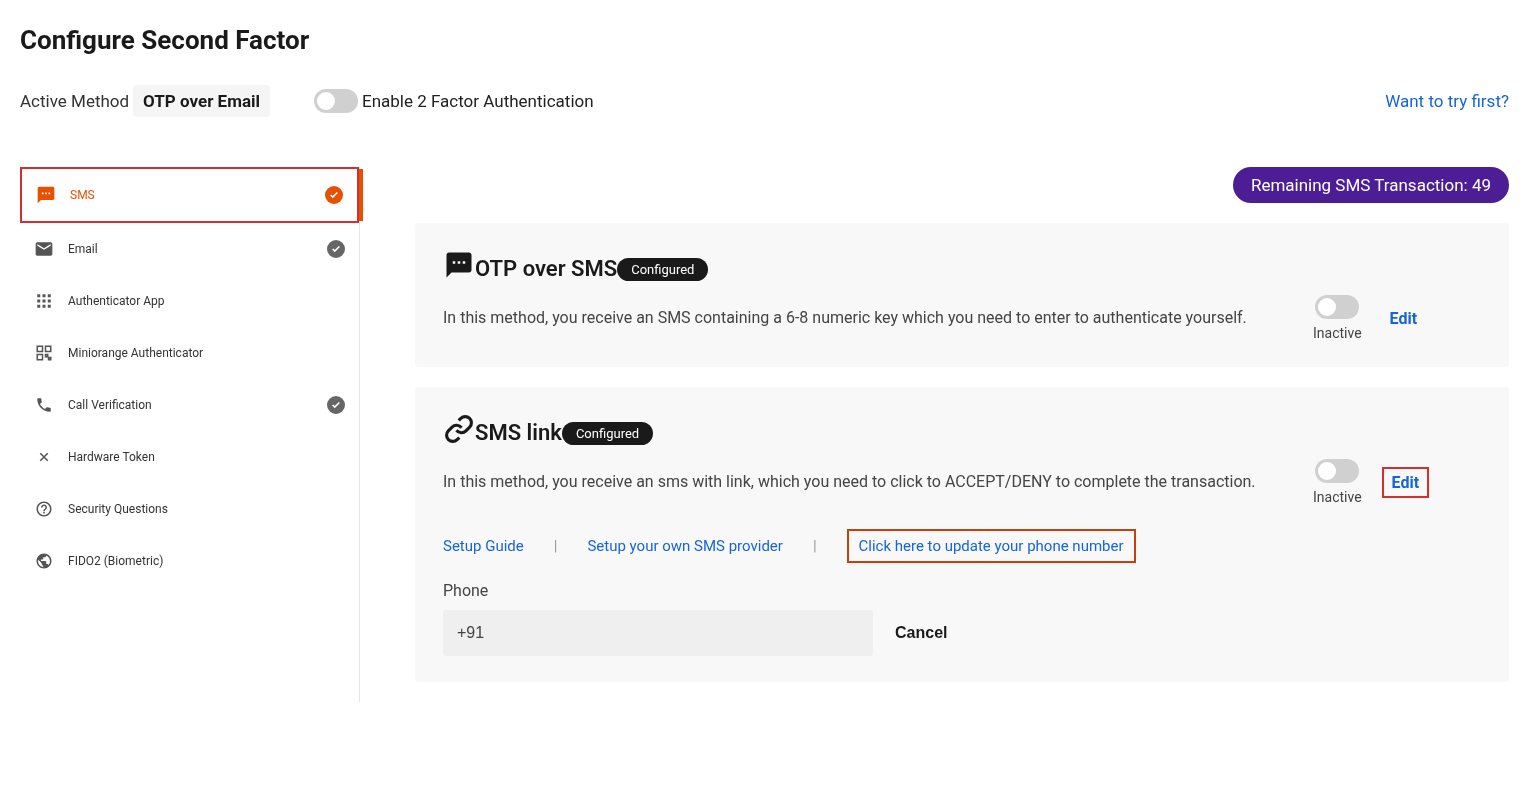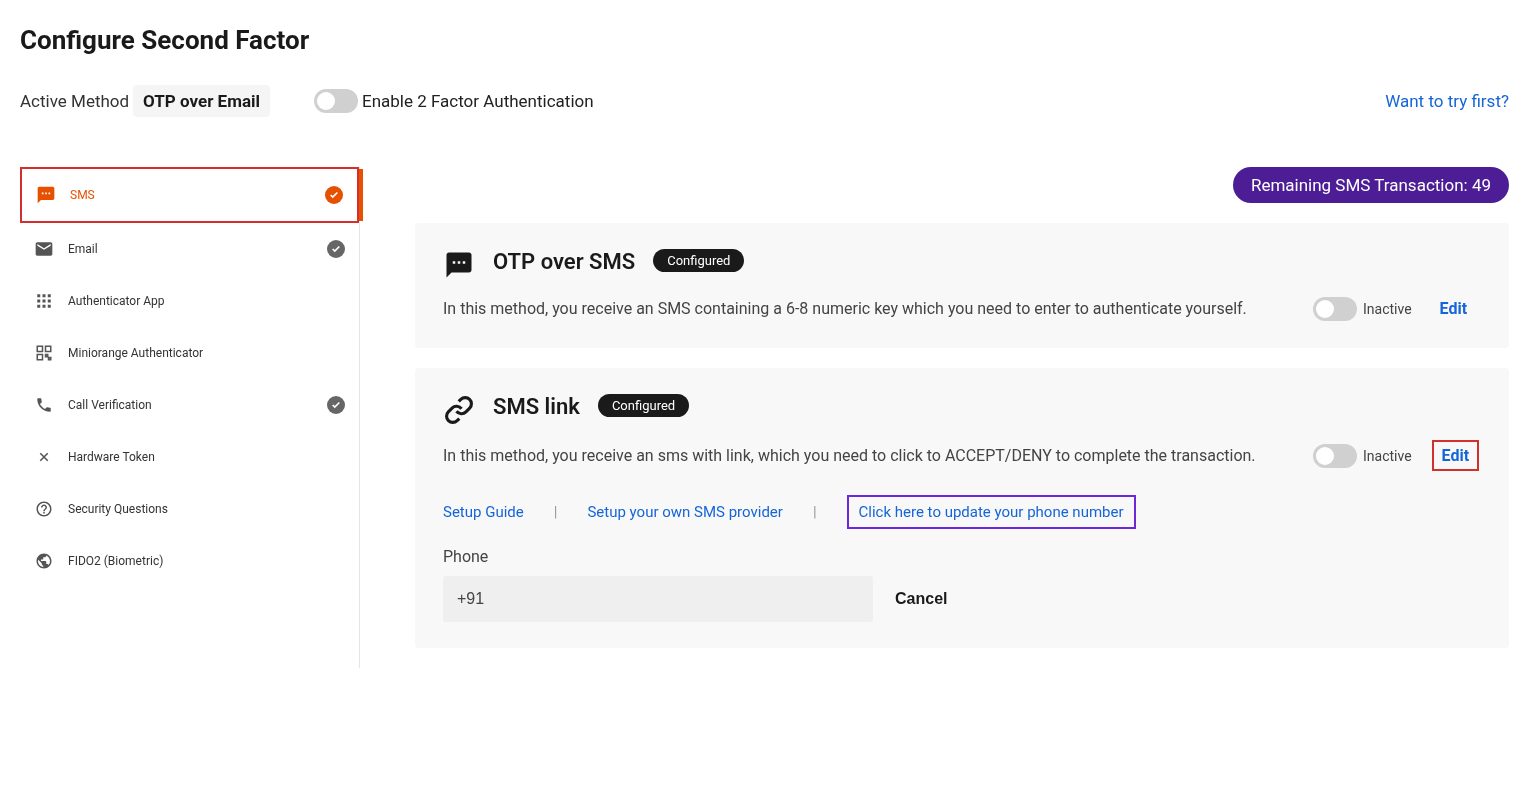--- a/index.html
+++ b/index.html
@@ -22,37 +22,37 @@
 .sidebar-item .icon { width: 20px; height: 20px; display: flex; align-items: center; justify-content: center; color: #555; }
 .sidebar-item.active .icon { color: #e65100; }
 .sidebar-item .check { margin-left: auto; }
 .check-circle { width: 18px; height: 18px; border-radius: 50%; display: flex; align-items: center; justify-content: center; }
 .check-circle.orange { background: #e65100; color: #fff; }
 .check-circle.gray { background: #666; color: #fff; }
 
 .content { flex: 1; padding-left: 55px; }
 .sms-badge { display: inline-block; background: #4c1d95; color: #fff; padding: 8px 18px; border-radius: 20px; font-size: 17px; float: right; margin-bottom: 20px; }
 .card { background: #f8f8f8; border-radius: 4px; padding: 26px 28px; margin-bottom: 20px; clear: both; }
-.card-header { display: flex; align-items: flex-start; gap: 18px; margin-bottom: 14px; }
+.card-header { display: flex; align-items: flex-end; margin-bottom: 14px; }
 .card-icon { width: 32px; height: 32px; display: flex; align-items: center; justify-content: center; }
 .card-title { font-size: 22px; font-weight: 600; color: #1a1a1a; }
 .configured-badge { background: #1a1a1a; color: #fff; padding: 4px 14px; border-radius: 14px; font-size: 13px; }
 .card-row { display: flex; align-items: center; gap: 20px; }
 .card-desc { flex: 1; font-size: 16px; color: #444; line-height: 1.5; max-width: 850px; }
-.card-toggle-col { display: flex; flex-direction: row; align-items: center; gap: 6px; }
+.card-toggle-col { display: flex; flex-direction: column; align-items: center; gap: 6px; }
 .card-toggle { width: 44px; height: 24px; background: #d0d0d0; border-radius: 12px; position: relative; cursor: pointer; }
 .card-toggle .knob { width: 18px; height: 18px; background: #fff; border-radius: 50%; position: absolute; top: 3px; left: 3px; }
 .inactive-label { font-size: 14px; color: #444; }
 .edit-link { color: #1565d8; font-weight: 700; font-size: 16px; cursor: pointer; padding: 4px 8px; }
 .edit-link.highlighted { border: 2px solid #d32f2f; }
 
 .links-row { display: flex; align-items: center; gap: 30px; margin-top: 24px; margin-bottom: 18px; font-size: 15px; }
 .links-row a { color: #1565d8; text-decoration: none; cursor: pointer; }
 .links-row .sep { color: #999; }
-.links-row .highlighted { border: 2px solid #6d28d9; padding: 6px 10px; }
+.links-row .highlighted { border: 2px solid #c2410c; padding: 6px 10px; }
 
 .phone-label { font-size: 16px; color: #444; margin-bottom: 10px; }
 .phone-row { display: flex; align-items: center; gap: 22px; }
 .phone-input { width: 430px; padding: 14px 14px; background: #efefef; border: none; font-size: 16px; color: #444; border-radius: 3px; }
 .cancel-btn { font-size: 16px; font-weight: 700; color: #1a1a1a; cursor: pointer; background: none; border: none; }
 
 svg { display: block; }
 </style>
 </head>
 <body>

